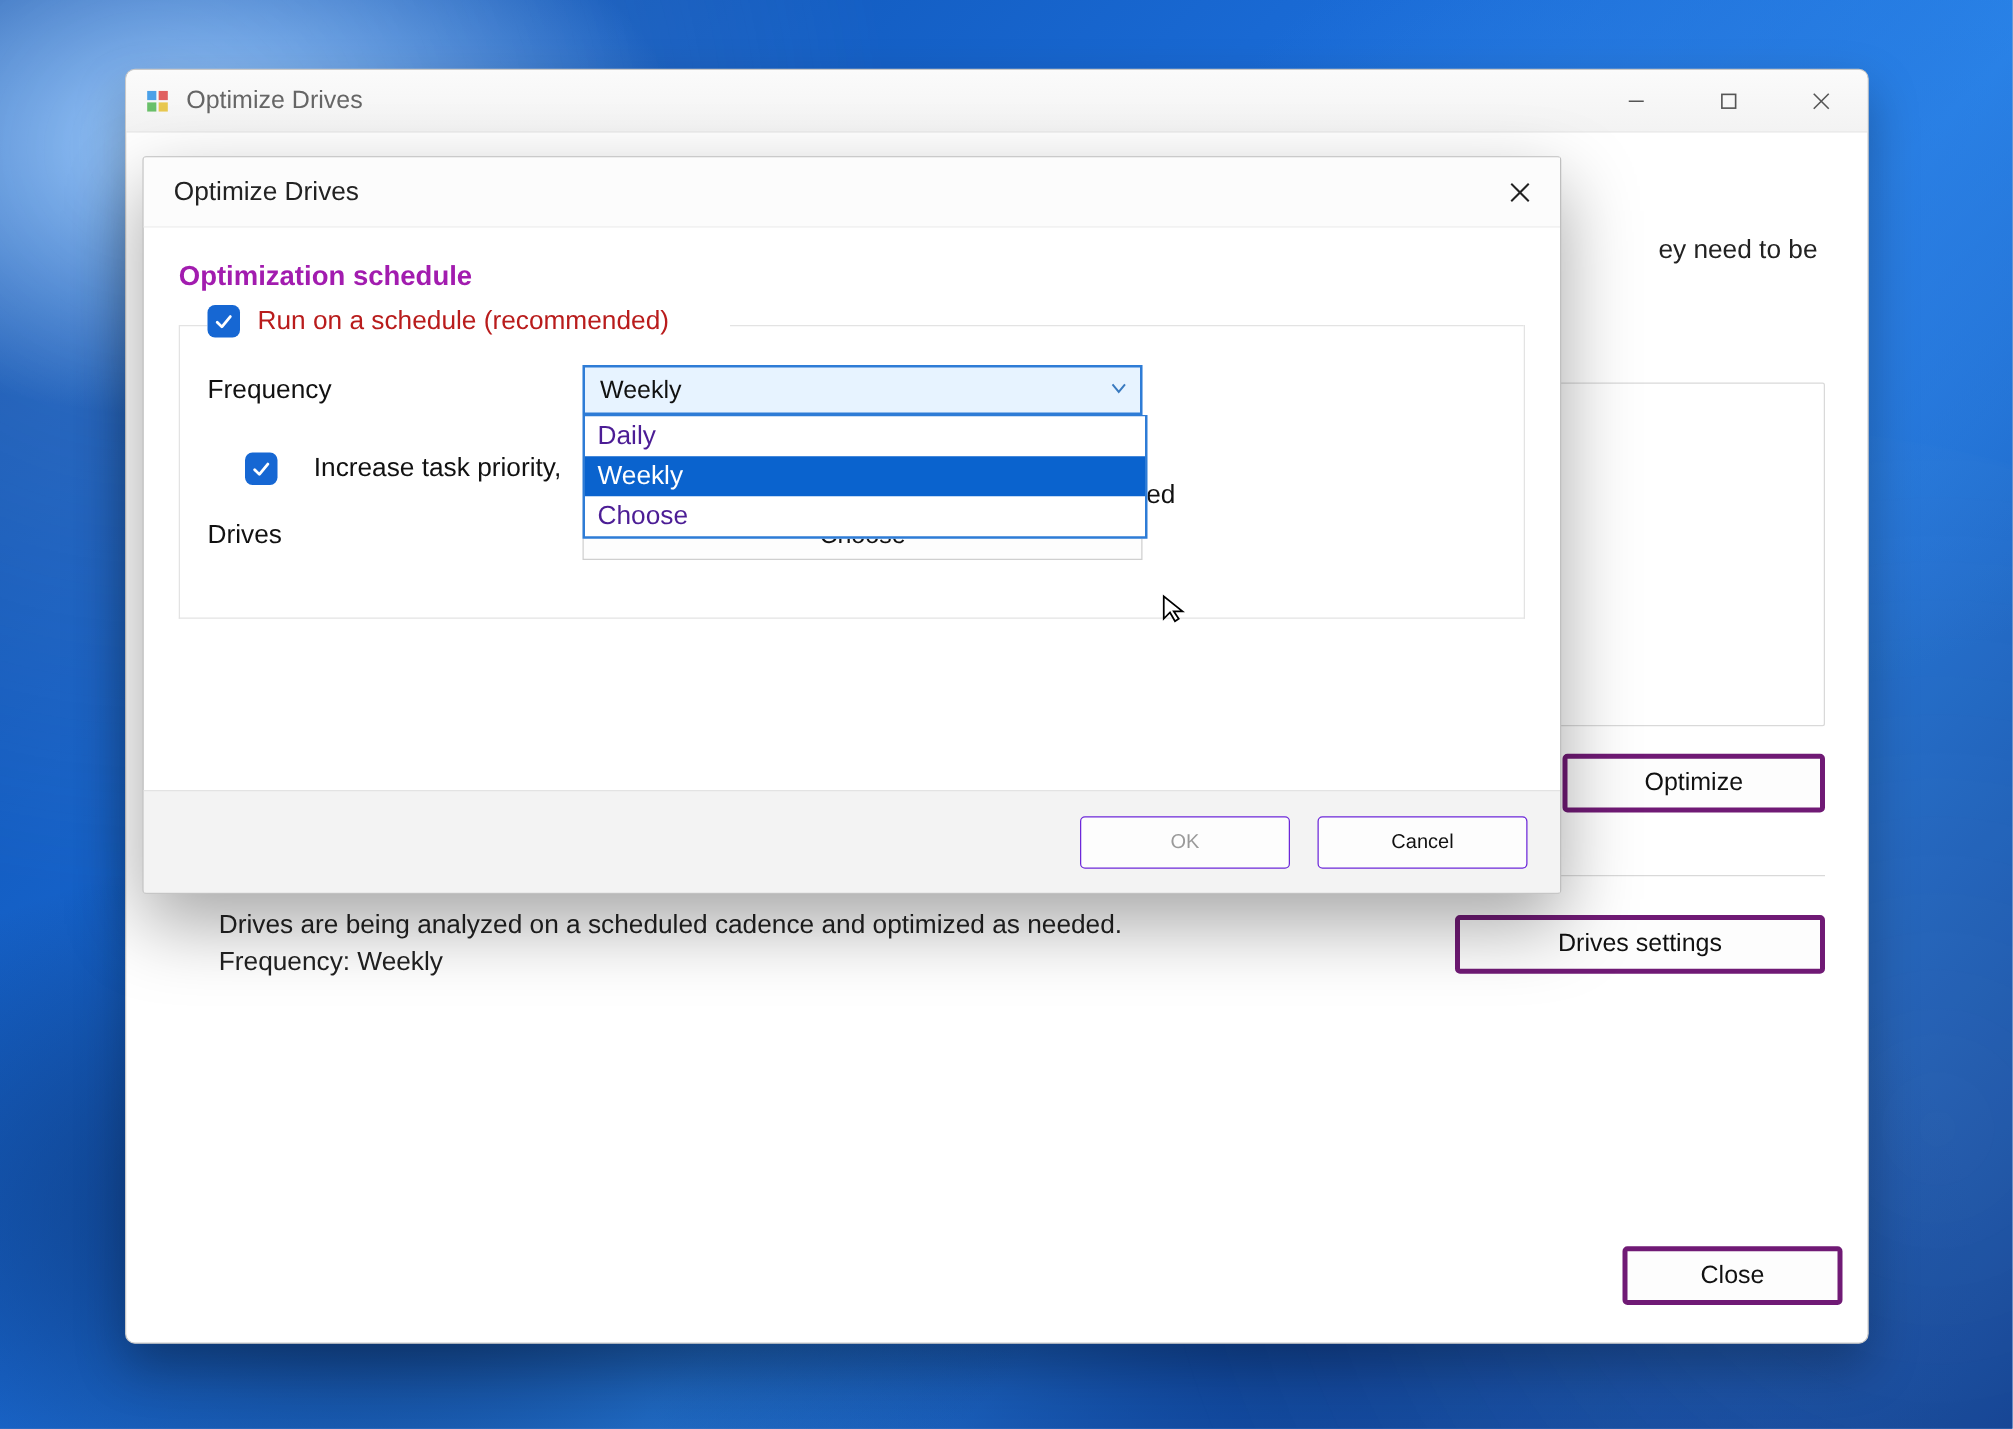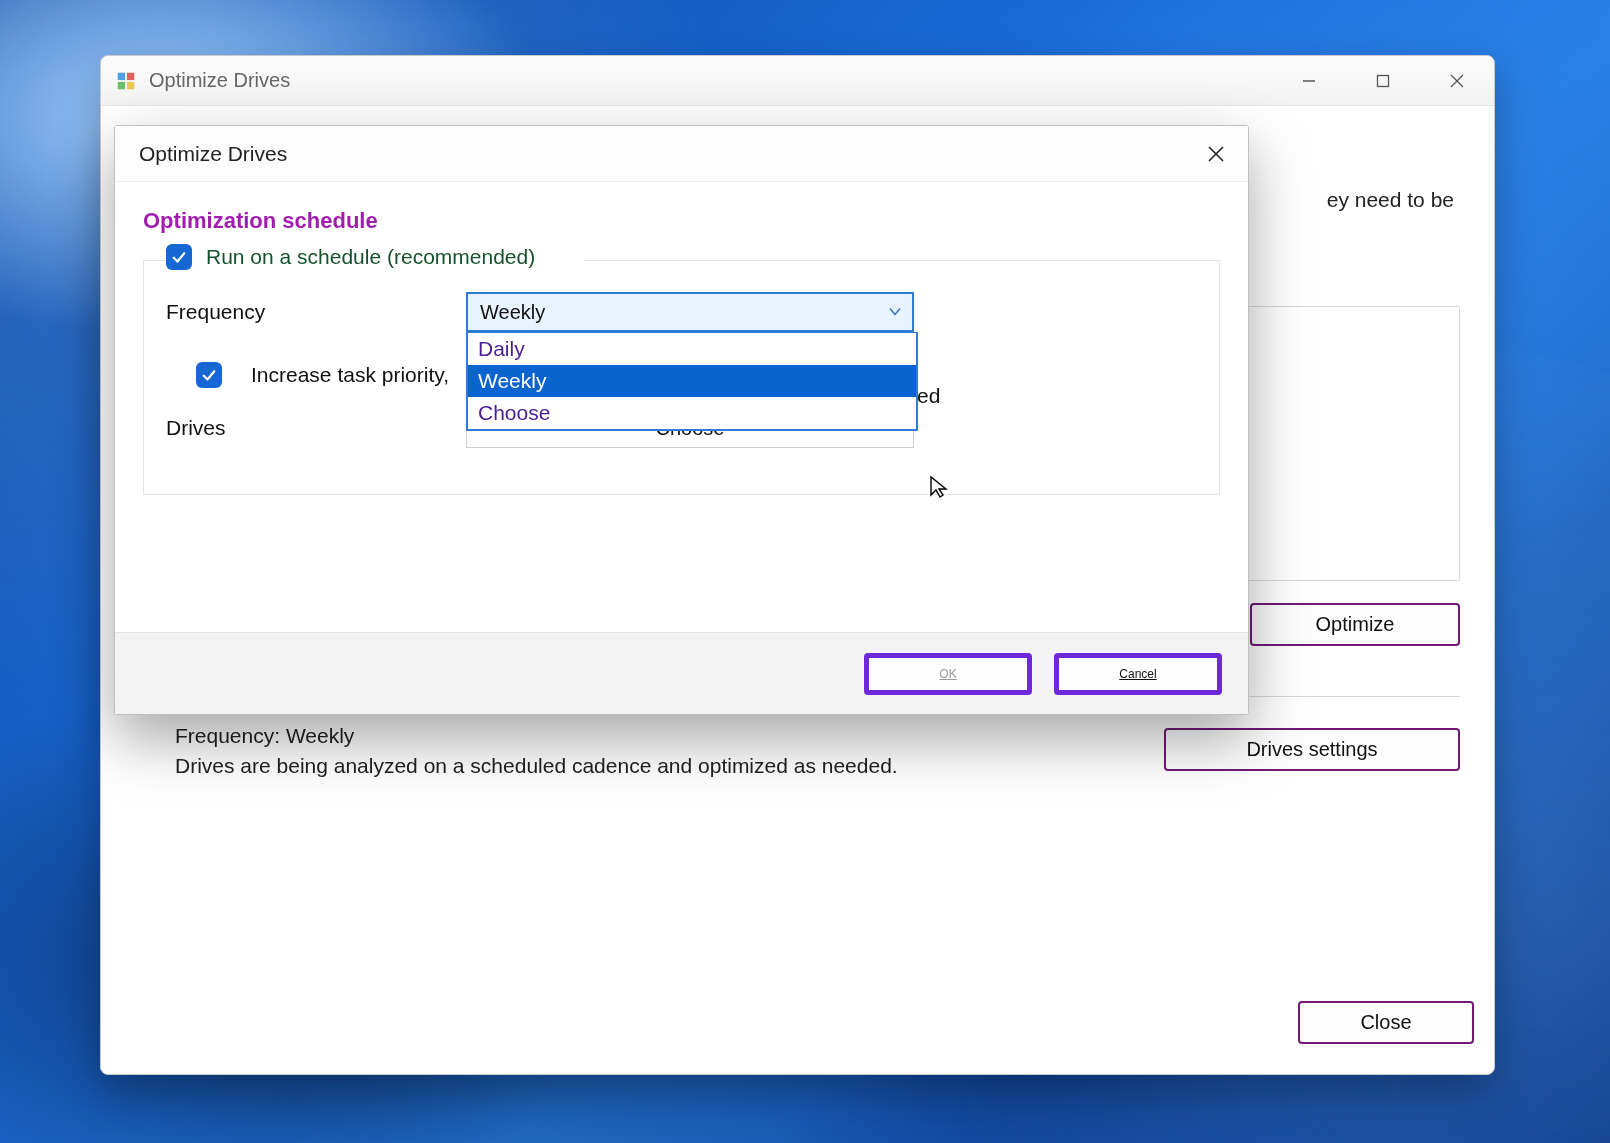--- a/index.html
+++ b/index.html
@@ -88,21 +88,21 @@
     padding: 14px;
     position:relative;
   }
   .drive-row { font-size:20px; color:#222; margin-left: 870px; line-height:36px; white-space:nowrap; overflow:hidden; text-overflow:ellipsis; }
 
   .optimize-btn-row {
     display:flex; justify-content:flex-end;
     padding-top: 22px;
   }
   .btn {
-    background:#fdfdfd; border:2px solid #701a75; border-radius:4px;
+    background:#fdfdfd; border:4px solid #701a75; border-radius:4px;
     font-size:20px; color:#111; padding: 8px 0;
     text-align:center;
     min-width: 210px;
   }
 
   .section-hdr {
     display:flex; align-items:center; gap:16px;
     margin-top: 38px;
   }
   .section-hdr .hline { flex:1; height:1px; background:#d9d9d9; }
@@ -162,21 +162,21 @@
     position:relative; top:-16px;
     display:flex; align-items:center; gap:14px;
     background:#fff; padding-right:10px; width:fit-content;
   }
   .checkbox {
     width:26px; height:26px; border-radius:6px;
     background:#1667d3;
     display:flex; align-items:center; justify-content:center;
   }
   .checkbox svg { width:18px; height:18px; }
-  .chk-label { font-size:21px; color:#14532d;text-align:center; }
+  .chk-label { font-size:21px; color:#b91c1c;text-align:center; }
 
   .form-row { display:flex; align-items:center; margin: 6px 0 20px 0; }
   .form-label { width:300px; font-size:21px; color:#111; }
   .form-label.indent { display:flex; align-items:center; gap:29px; padding-left:30px; width:auto; }
 
   .combo {
     position:relative;
     width:448px; height:40px;
     border:2px solid #2e7cd6;
     background:#e7f3ff;
@@ -214,24 +214,24 @@
   .modal-footer {
     position:absolute; left:0; right:0; bottom:0;
     background:#f3f3f3;
     border-top:1px solid #e3e3e3;
     height:82px;
     display:flex; align-items:center; justify-content:flex-end;
     padding:0 26px; gap:22px;
   }
   .mf-btn {
     width:168px; height:42px;
-    border:5px solid #6d28d9; border-radius:4px;
+    border:1px solid #6d28d9; border-radius:4px;
     background:#fdfdfd;
-    font-size:12px; color:#111;
-    display:flex; align-items:center; justify-content:center;text-decoration:underline;
+    font-size:16px; color:#111;
+    display:flex; align-items:center; justify-content:center;
   }
   .mf-btn.disabled { color:#9a9a9a; }
 
   .cursor {
     position:absolute; width:24px; height:24px;
     pointer-events:none; z-index:50;
   }
 </style>
 </head>
 <body>
@@ -281,22 +281,22 @@
       <div class="btn">Optimize</div>
     </div>
 
     <div class="section-hdr">
       <span class="section-title">Scheduled optimization</span>
       <span class="hline"></span>
     </div>
 
     <div class="sched-body">
       <div class="sched-left">
+        <div class="sched-line">Drives are being analyzed on a scheduled cadence and optimized as needed.</div>
         <div class="sched-line">Frequency: Weekly</div>
-        <div class="sched-line">Drives are being analyzed on a scheduled cadence and optimized as needed.</div>
       </div>
       <div>
         <div class="btn" style="min-width:296px; margin-top:10px;">Drives settings</div>
       </div>
     </div>
 
     <div class="bottom-row">
       <div class="btn" style="min-width:176px;">Close</div>
     </div>
   </div>

